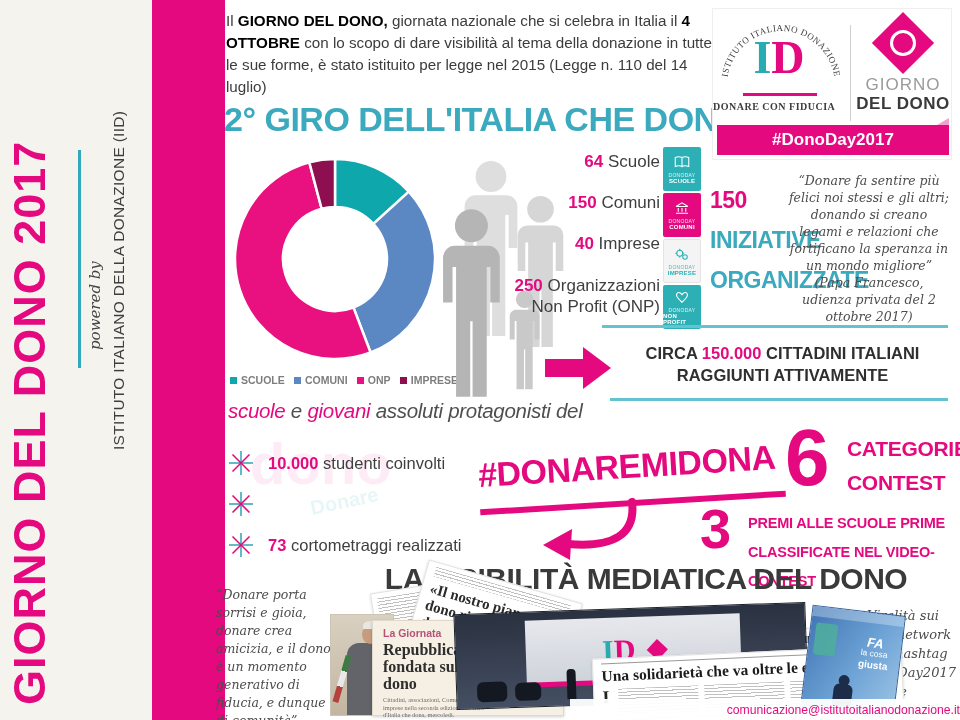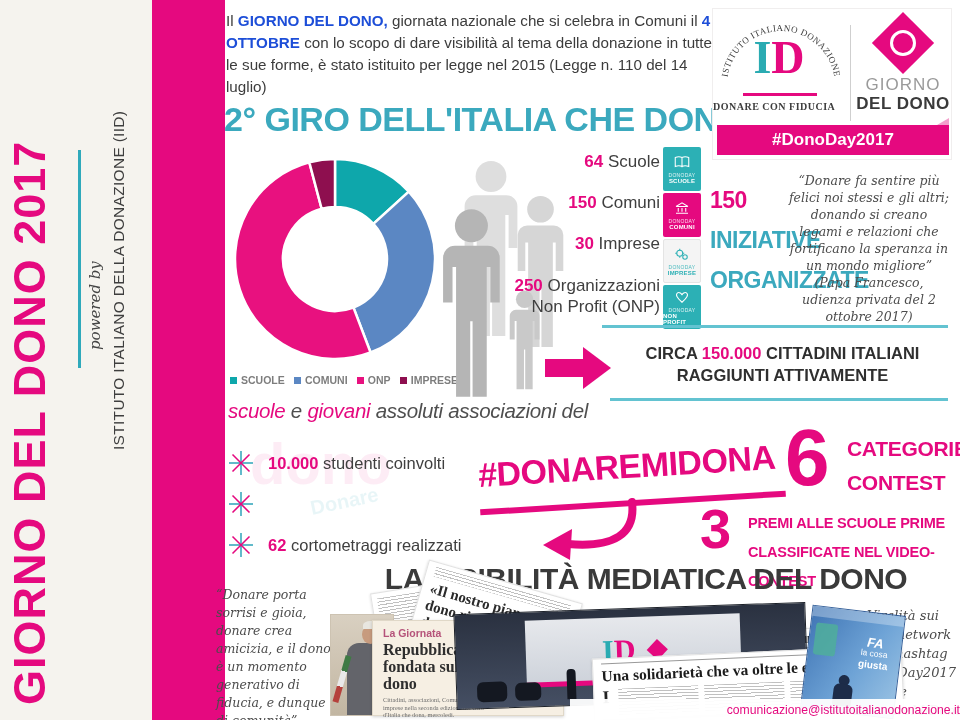--- a/index.html
+++ b/index.html
@@ -10,21 +10,21 @@
   #wm-panel{left:0;top:0;width:152px;height:720px;background:#f5f3ee;}
   .wm{position:absolute;font-weight:800;white-space:nowrap;pointer-events:none;}
   .vtext{writing-mode:vertical-rl;transform:rotate(180deg);white-space:nowrap;}
   #side-title{left:4px;top:55px;height:650px;font-size:45px;font-weight:800;color:#e5097f;letter-spacing:1px;}
   #side-line{left:78px;top:150px;width:3px;height:218px;background:#2fa9bb;}
   #side-powered{left:86px;top:200px;height:150px;font-style:italic;font-size:15px;color:#444;font-family:"DejaVu Serif",serif;}
   #side-org{left:110px;top:100px;height:350px;font-size:15.5px;color:#3e3e3e;letter-spacing:.3px;}
   #magenta-bar{left:152px;top:0;width:73px;height:720px;background:#e5097f;}
   
   #intro{left:226px;top:10px;width:492px;font-size:15.2px;line-height:22px;color:#3c3c3c;}
-  #intro b{color:#1d4ed8;}
+  #intro b{color:#000000;}
   #main-title{left:224px;top:100px;font-size:34px;font-weight:600;color:#3ba9be;letter-spacing:-.5px;white-space:nowrap;}
   
   #logo-box{left:712px;top:8px;width:240px;height:152px;background:#fff;border:1px solid #f0eeee;box-sizing:border-box;}
   #iid-arc{left:2px;top:2px;width:132px;height:80px;}
   #iid-mono{left:34px;top:26px;width:64px;text-align:center;font-family:"Liberation Serif",serif;font-weight:700;font-size:46px;line-height:1;}
   #iid-mono .i{color:#2aabb2;} #iid-mono .d{color:#e5097f;}
   #iid-rule{left:30px;top:84px;width:74px;height:3px;background:#e5097f;}
   #iid-tag{left:0px;top:92px;width:134px;text-align:left;font-family:"Liberation Serif",serif;font-weight:700;font-size:10px;color:#3d3d3d;letter-spacing:.5px;}
   #logo-div{left:137px;top:16px;width:1px;height:96px;background:#cfcfcf;}
   #gdd-diamond{left:168px;top:12px;width:44px;height:44px;background:#e5097f;transform:rotate(45deg);}
@@ -126,21 +126,21 @@
     <div class="wm" style="left: 52px; top: 30px; font-size: 24px; color: rgb(42, 169, 188); opacity: 0.13; transform: rotate(-90deg);">sociale</div>
     <div class="wm" style="left: -28px; top: 170px; font-size: 90px; color: rgb(229, 9, 127); opacity: 0.1; transform: rotate(-90deg);">dono</div>
   <div id="wm-panel" class="abs"></div>
   <div id="side-title" class="abs vtext">GIORNO DEL DONO 2017</div>
   <div id="side-line" class="abs"></div>
   <div id="side-powered" class="abs vtext">powered by</div>
   <div id="side-org" class="abs vtext">ISTITUTO ITALIANO DELLA DONAZIONE (IID)</div>
   <div id="magenta-bar" class="abs"></div>
 
   <div id="intro" class="abs">
-    <span>Il </span><b>GIORNO DEL DONO,</b><span> giornata nazionale che si celebra in Comuni il </span><b>4 OTTOBRE</b><span> con lo scopo di dare visibilità al tema della donazione in tutte le sue forme, è stato istituito per legge nel 2015 (Legge n. 110 del 14 luglio)</span>
+    <span>Il </span><b>GIORNO DEL DONO,</b><span> giornata nazionale che si celebra in Italia il </span><b>4 OTTOBRE</b><span> con lo scopo di dare visibilità al tema della donazione in tutte le sue forme, è stato istituito per legge nel 2015 (Legge n. 110 del 14 luglio)</span>
   </div>
 
   <div id="main-title" class="abs">2° GIRO DELL'ITALIA CHE DONA</div>
 
   <div id="logo-box" class="abs">
     <svg id="iid-arc" class="abs" viewBox="0 0 132 80">
       <defs>
           <path id="arcp" d="M12 74 A 54 54 0 0 1 120 74" fill="none"></path>
         </defs>
       <text font-size="9" font-family="Liberation Serif, serif" fill="#3d3d3d" letter-spacing=".5">
@@ -193,21 +193,21 @@
     </defs>
     <use href="#person" transform="translate(28,10) scale(1.1)" fill="#dedede"></use>
     <use href="#person" transform="translate(82,45) scale(0.95)" fill="#d6d6d6"></use>
     <use href="#person" transform="translate(6,58) scale(1.18)" fill="#b5b5b5"></use>
     <use href="#person" transform="translate(76,140) scale(0.62)" fill="#c9c9c9"></use>
   </svg>
 
   <div id="stats" class="abs">
     <div class="row"><span class="num">64</span> <span>Scuole</span></div>
     <div class="row"><span class="num">150</span> <span>Comuni</span></div>
-    <div class="row"><span class="num">30</span> <span>Imprese</span></div>
+    <div class="row"><span class="num">40</span> <span>Imprese</span></div>
     <div class="row row4"><span class="num">250</span> <span>Organizzazioni</span><br><span>Non Profit (ONP)</span></div>
   </div>
 
   <div id="badges" class="abs">
     <div class="badge teal">
       <svg width="18" height="16" viewBox="0 0 24 20">
           <path d="M3 4 Q8 2 12 4 V16 Q8 14 3 16 Z M21 4 Q16 2 12 4 V16 Q16 14 21 16 Z" fill="none" stroke="#fff" stroke-width="1.4"></path>
         </svg>
       <div class="b-top">DONODAY</div>
       <div class="b-label">SCUOLE</div>
@@ -252,21 +252,21 @@
 
   <svg id="arrow-right" class="abs" width="68" height="46" viewBox="0 0 68 46">
     <rect x="0" y="14" width="38" height="18" fill="#e5097f"></rect>
     <polygon points="38,2 66,23 38,44" fill="#e5097f"></polygon>
   </svg>
   <div id="reach" class="abs">
     <span>CIRCA </span><span class="num">150.000</span><span> CITTADINI ITALIANI RAGGIUNTI ATTIVAMENTE</span>
   </div>
 
   <div id="prot" class="abs">
-    <div><span class="hl">scuole</span><span> e </span><span class="hl">giovani</span><span> assoluti associazioni del</span></div>
+    <div><span class="hl">scuole</span><span> e </span><span class="hl">giovani</span><span> assoluti protagonisti del</span></div>
   </div>
 
   <div id="bullets" class="abs">
     <div class="bullet">
       <svg width="26" height="26" viewBox="0 0 26 26">
           <g stroke-width="1.6">
             <line x1="1" y1="13" x2="25" y2="13" stroke="#3aa9bd"></line>
             <line x1="13" y1="1" x2="13" y2="25" stroke="#3aa9bd"></line>
             <line x1="4.5" y1="4.5" x2="21.5" y2="21.5" stroke="#e5097f"></line>
             <line x1="4.5" y1="21.5" x2="21.5" y2="4.5" stroke="#e5097f"></line>
@@ -286,21 +286,21 @@
     </div>
     <div class="bullet">
       <svg width="26" height="26" viewBox="0 0 26 26">
           <g stroke-width="1.6">
             <line x1="1" y1="13" x2="25" y2="13" stroke="#3aa9bd"></line>
             <line x1="13" y1="1" x2="13" y2="25" stroke="#3aa9bd"></line>
             <line x1="4.5" y1="4.5" x2="21.5" y2="21.5" stroke="#e5097f"></line>
             <line x1="4.5" y1="21.5" x2="21.5" y2="4.5" stroke="#e5097f"></line>
           </g>
         </svg>
-      <div><span class="num">62</span> <span>cortometraggi realizzati</span></div>
+      <div><span class="num">73</span> <span>cortometraggi realizzati</span></div>
     </div>
   </div>
 
   <div id="hashtag" class="abs">#DONAREMIDONA</div>
   <div id="hashtag-line" class="abs"></div>
   <svg id="hook-arrow" class="abs" width="105" height="70" viewBox="0 0 105 70">
     <path d="M92 4 C96 36 74 50 28 46" fill="none" stroke="#e5097f" stroke-width="8" stroke-linecap="round"></path>
     <polygon points="3,47 32,31 30,62" fill="#e5097f"></polygon>
   </svg>
 

